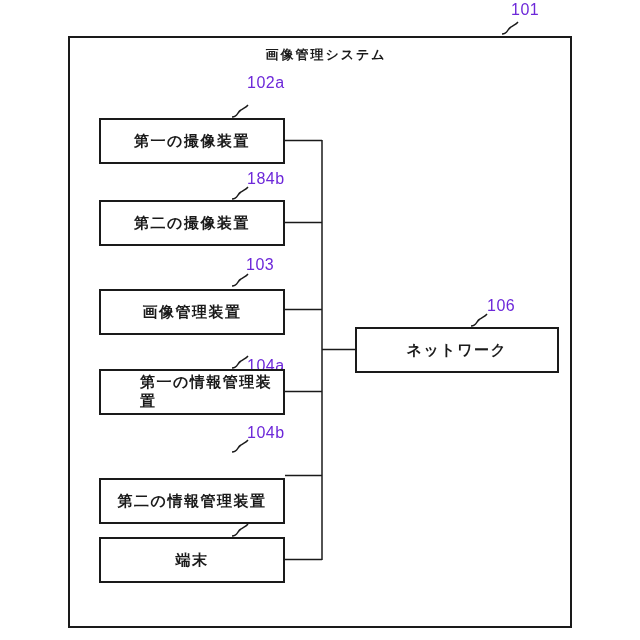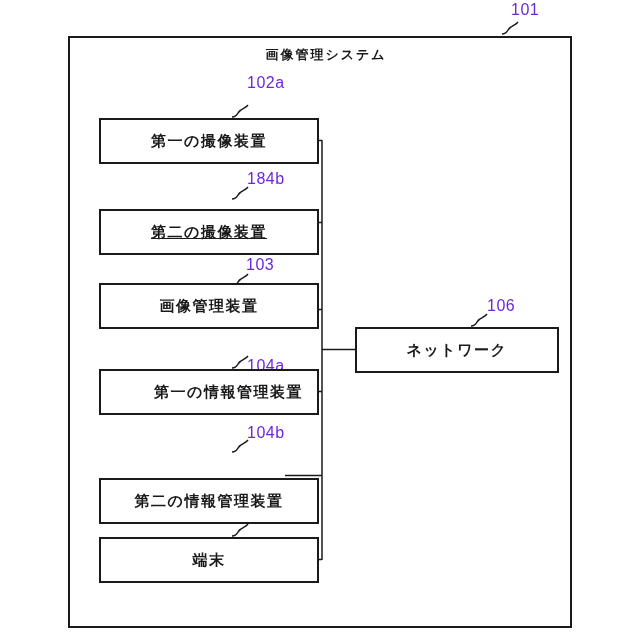--- a/index.html
+++ b/index.html
@@ -13,21 +13,21 @@
   }
   .sys-title{
     position:absolute;left:68px;top:46px;width:516px;text-align:center;
     font-size:13px;letter-spacing:2px;font-weight:bold;
   }
   .node{
     position:absolute;border:2px solid #1a1a1a;box-sizing:border-box;background:#ffffff;
     display:flex;align-items:center;justify-content:center;
     font-size:15px;letter-spacing:1.5px;font-weight:bold;
   }
-  .node-box{left:99px;width:220px;height:46px;}
+  .node-box{left:99px;width:186px;height:46px;}
   .network-box{left:355px;top:327px;width:204px;height:46px;}
   .ref{
     position:absolute;font-size:16px;letter-spacing:0.5px;color:#6d28d9;
     font-family:"Liberation Sans", sans-serif;white-space:nowrap;
   }
   svg.wires{position:absolute;left:0;top:0;pointer-events:none;}
 </style>
 </head>
 <body>
 
@@ -67,24 +67,24 @@
   <div class="ref" style="left:247px;top:170px;">184b</div>
   <div class="ref" style="left:246px;top:256px;">103</div>
   <div class="ref" style="left:247px;top:357px;">104a</div>
   <div class="ref" style="left:247px;top:424px;">104b</div>
   <div class="ref" style="left:246px;top:507px;">105</div>
   <div class="ref" style="left:487px;top:297px;">106</div>
 
   <div class="node node-box" style="top:118px;">
     <span>第一の撮像装置</span>
   </div>
-  <div class="node node-box" style="top:209px;text-decoration:underline;">
+  <div class="node node-box" style="top:200px;">
     <span>第二の撮像装置</span>
   </div>
-  <div class="node node-box" style="top:283px;font-family:Liberation Mono, monospace;">
+  <div class="node node-box" style="top:289px;font-family:Liberation Mono, monospace;">
     <span>画像管理装置</span>
   </div>
   <div class="node node-box" style="top:369px;padding-left:39px;">
     <span>第一の情報管理装置</span>
   </div>
   <div class="node node-box" style="top:478px;text-align:right;">
     <span>第二の情報管理装置</span>
   </div>
   <div class="node node-box" style="top:537px;">
     <span>端末</span>

